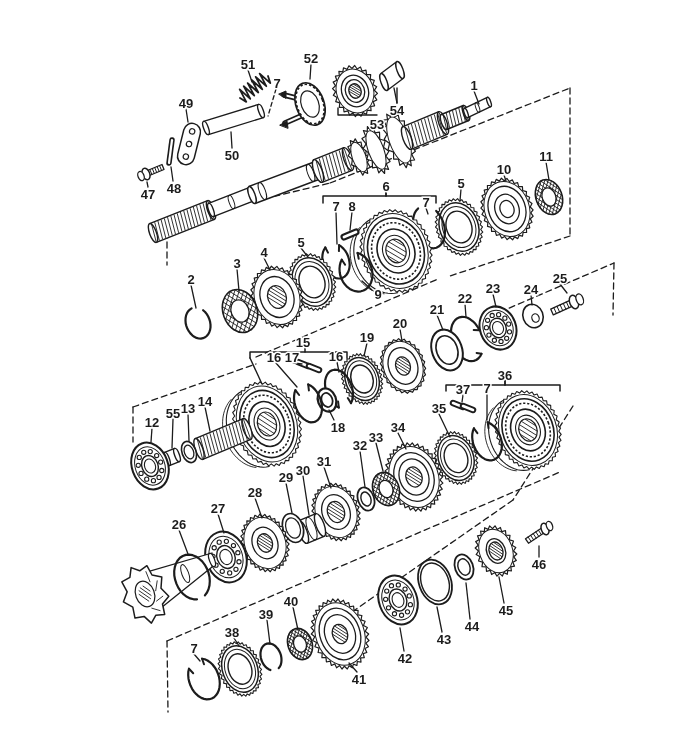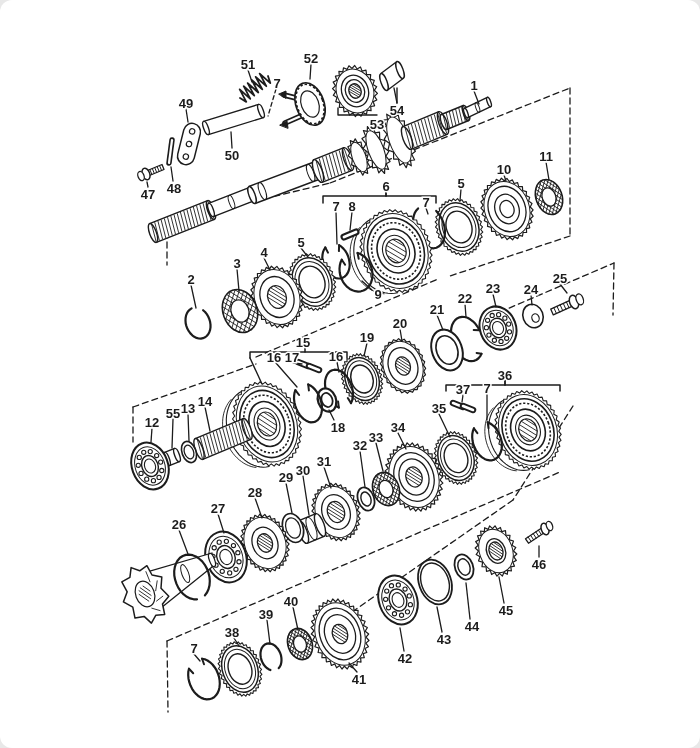--- a/index.html
+++ b/index.html
@@ -1,16 +1,16 @@
 <!DOCTYPE html>
 <html><head>
 <meta charset="utf-8">
 <style>
   html,body{margin:0;padding:0;background:#e8e8e8;}
-  .stage{width:700px;height:748px;background:#ffffff;position:relative;margin:0 auto;overflow:hidden;border-radius:12px;}
+  .stage{width:700px;height:748px;background:#ffffff;position:relative;margin:0 auto;overflow:hidden;}
   svg{display:block;}
   text{font-family:"Liberation Sans","DejaVu Sans",sans-serif;}
 </style>
 </head>
 <body>
 
 <div class="stage">
   <svg width="700" height="748" viewBox="0 0 700 748" xmlns="http://www.w3.org/2000/svg">
       <g>
         <path d="M167.0,222.0L330.0,183.0" fill="none" stroke="#1c1c1c" stroke-width="1.3" stroke-linecap="round" stroke-linejoin="round" stroke-dasharray="6 4"></path>

